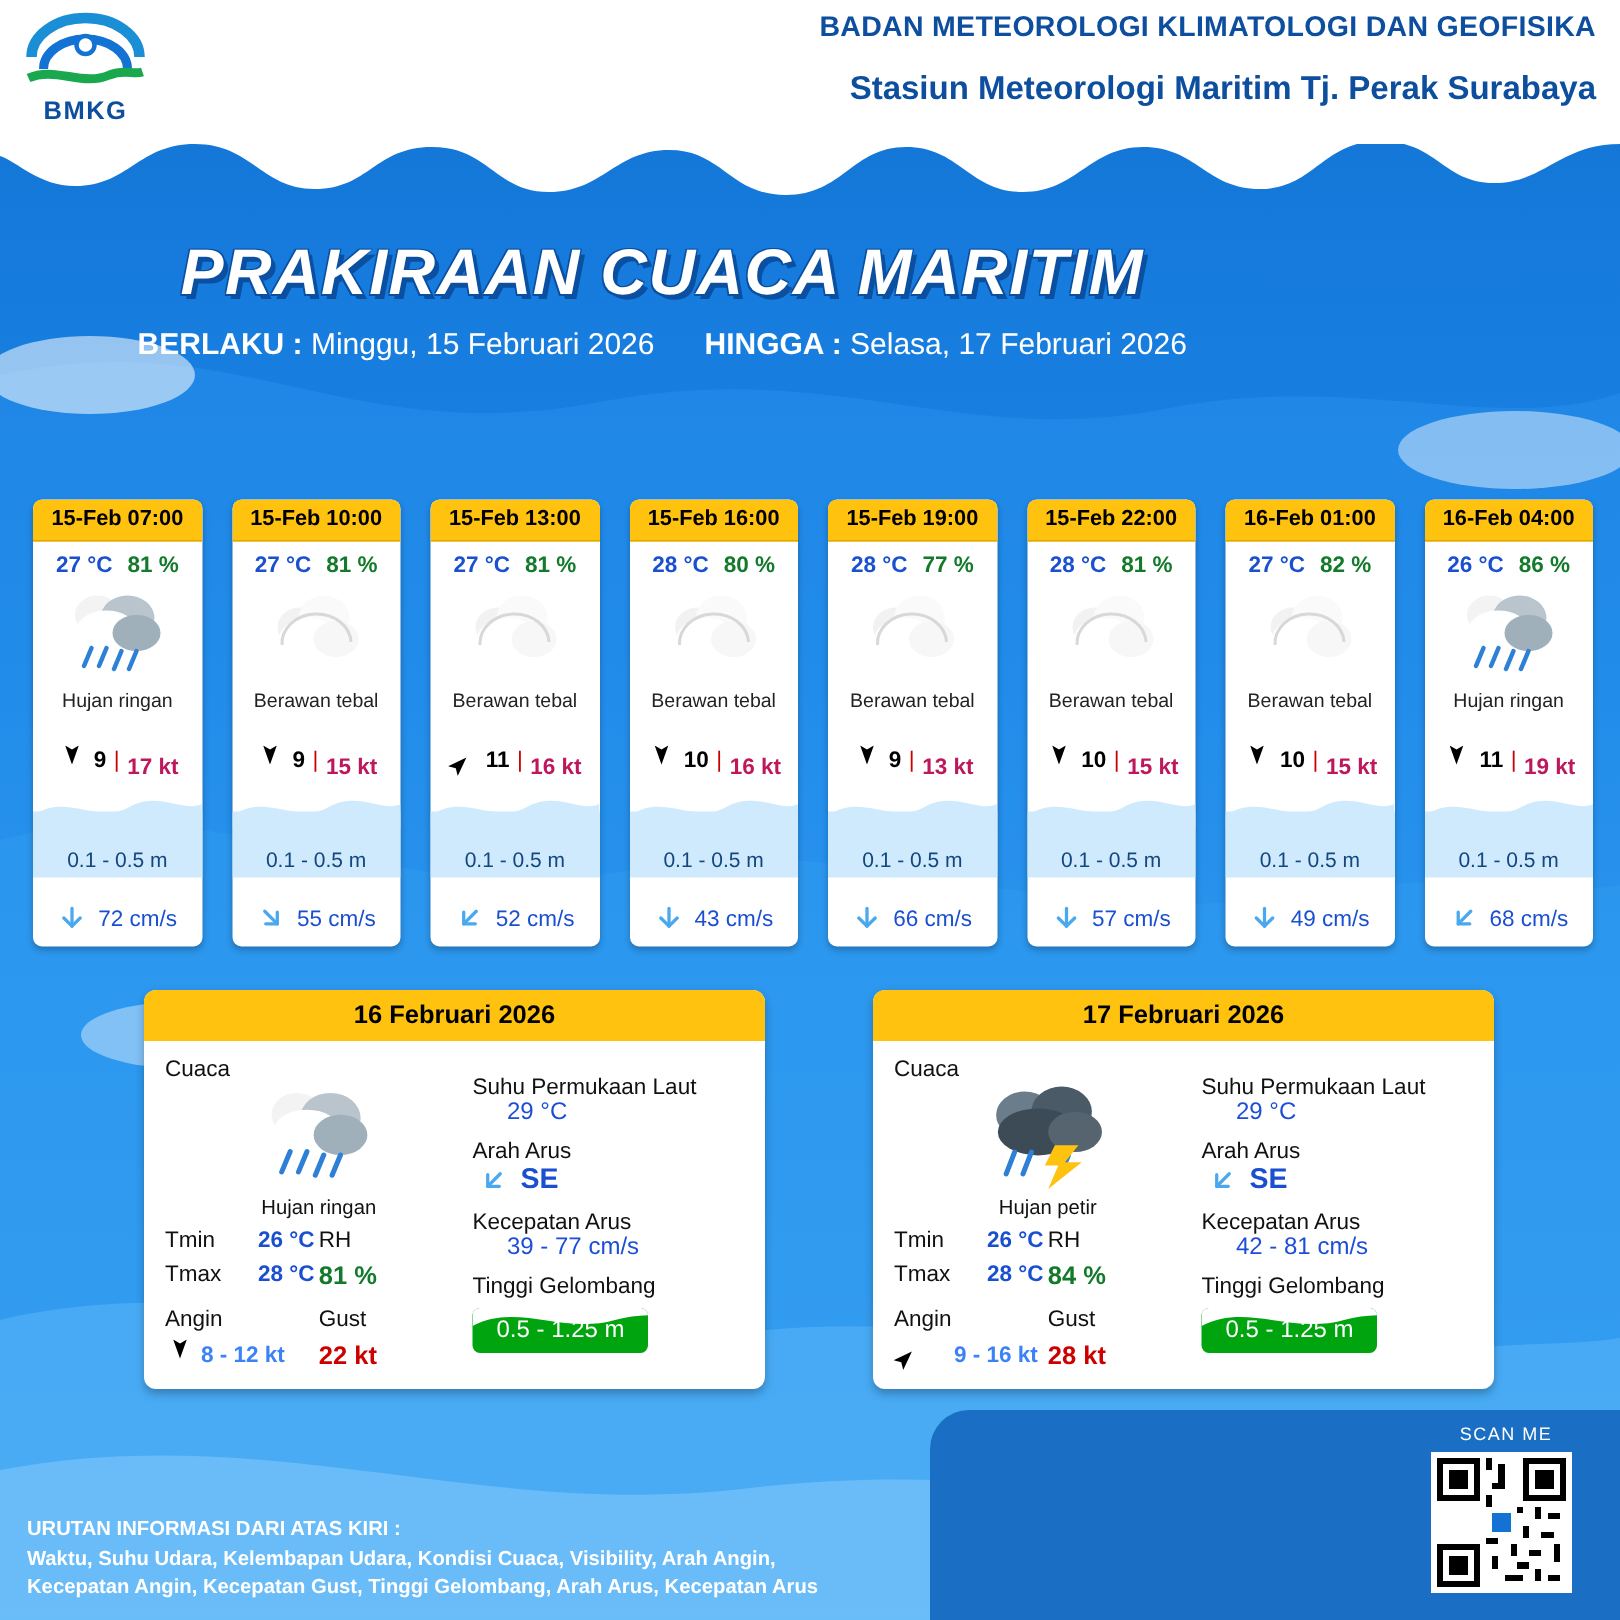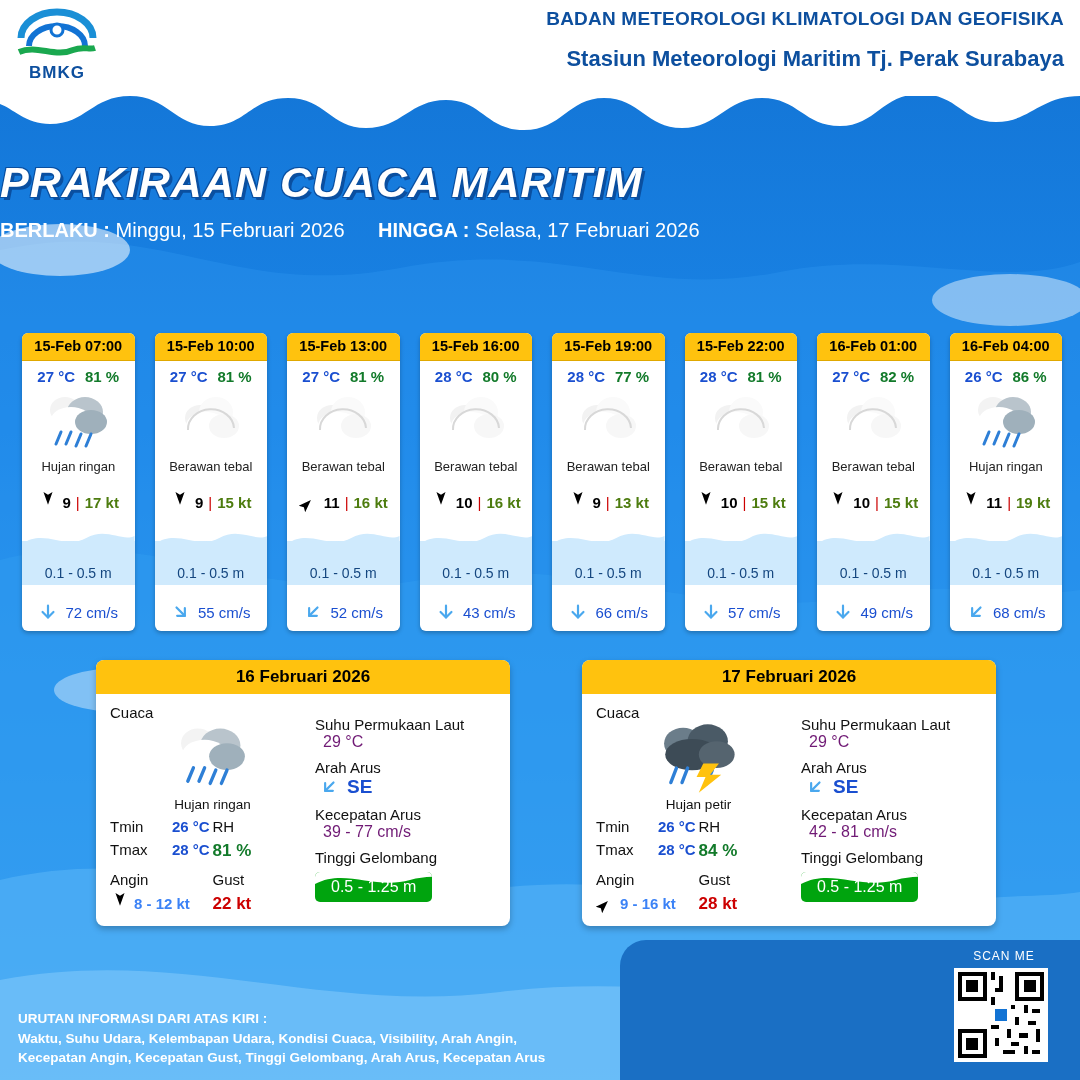--- a/index.html
+++ b/index.html
@@ -27,21 +27,21 @@
   .logo {
     position: absolute; left: 14px; top: 8px; width: 86px; height: 78px;
     text-align: center;
   }
   .logo-text { font-size: 17px; font-weight: bold; color: #0d4f9e; letter-spacing: 1px; margin-top:1px;}
   
   .scallop {
     position: absolute; top: 78px; left: 0; width: 1080px; height: 70px; z-index: 4;
   }
   
-  .title-wrap { position: absolute; top: 158px; left: 0; width: 860px; z-index: 6;}
+  .title-wrap { position: absolute; top: 158px; left: 0; width: 860px; text-align: center; z-index: 6; padding-left: 23px;}
   .main-title {
     font-size: 43px; font-weight: bold; letter-spacing: 1px;
     color: #ffffff; font-style: italic;
     text-shadow: 3px 3px 0 #0a4fa0, -1px -1px 0 #0a4fa0, 1px -1px 0 #0a4fa0, -1px 1px 0 #0a4fa0;
   }
   .sub-title {
     font-size: 33px; font-weight: bold; color: #ffffff; margin-top: 10px;
     text-shadow: 1px 1px 2px rgba(0,0,0,.25);
   }
   .valid-row {
@@ -71,21 +71,21 @@
   .icon-box { height: 72px; display: flex; align-items: center; justify-content: center; }
   .cond {
     text-align: center; font-size: 13px; color: #222; height: 20px;
   }
   .wind {
     display: flex; align-items: center; justify-content: center; gap: 5px;
     font-size: 15px; margin-top: 14px; font-weight: bold;
   }
   .wind .deg { color: #000; }
   .wind .sep { color: #c00; font-weight: normal;}
-  .wind .kt { color: #4d7c0f; }
+  .wind .kt { color: #be185d; margin-top: 10px; }
   .wave-band {
     position: absolute; bottom: 46px; left: 0; width: 100%; height: 44px;
     background: #cfeafd;
   }
   .wave-band .crest {
     position: absolute; top: -11px; left: 0; width: 100%; height: 22px;
   }
   .wave-text {
     position: absolute; bottom: 50px; width: 100%; text-align: center;
     font-size: 14px; color: #14467f;
@@ -118,21 +118,21 @@
   .kv { display: flex; margin-top: 6px; font-size: 15px; }
   .kv .k { width: 62px; color: #111; }
   .kv .v { font-weight: bold; }
   .v-blue { color: #1a4fd0; }
   .v-green { color: #127a2a; font-size: 17px;}
   .v-red { color: #c00; font-size: 17px;}
   .v-black { color: #3b82f6; }
   .two { display: flex; }
   .two > div { width: 104px; }
   .r-lbl { font-size: 15px; color: #111; margin-top: 8px;}
-  .r-val { font-size: 16px; color: #701a75; margin-left: 8px;}
+  .r-val { font-size: 16px; color: #1d4ed8; margin-left: 23px;}
   .r-val-big { font-size: 19px; color: #1a4fd0; font-weight: bold; margin-left: 4px;}
   .wave-badge {
     margin-top: 6px; background: #00a40e; color: #fff; font-size: 16px;
     border-radius: 5px; padding: 6px 16px; display: inline-block;
     position: relative; overflow: hidden;
   }
   
   .footer-note {
     position: absolute; left: 18px; bottom: 12px; width: 600px;
     color: #ffffff; font-size: 13.5px; font-weight: bold; line-height: 1.45;
@@ -651,21 +651,21 @@
             <div class="kv">
                 <span class="v v-green">84 %</span>
               </div>
           </div>
         </div>
         <div class="two" style="margin-top:4px">
           <div>
             <div class="kv">
                 <span class="k">Angin</span>
               </div>
-            <div class="kv" style="align-items:center;gap:4px">
+            <div class="kv" style="align-items:center;gap:20px">
                 <svg class="arrow-ic" width="22" height="16" viewBox="0 0 22 16" style="transform:rotate(-45deg)">
     <polygon points="0,3 14,8 0,13 3,8" fill="#000"></polygon>
   </svg>
                 <span class="v v-black">9  - 16 kt</span>
               </div>
           </div>
           <div>
             <div class="kv">
                 <span class="k">Gust</span>
               </div>

